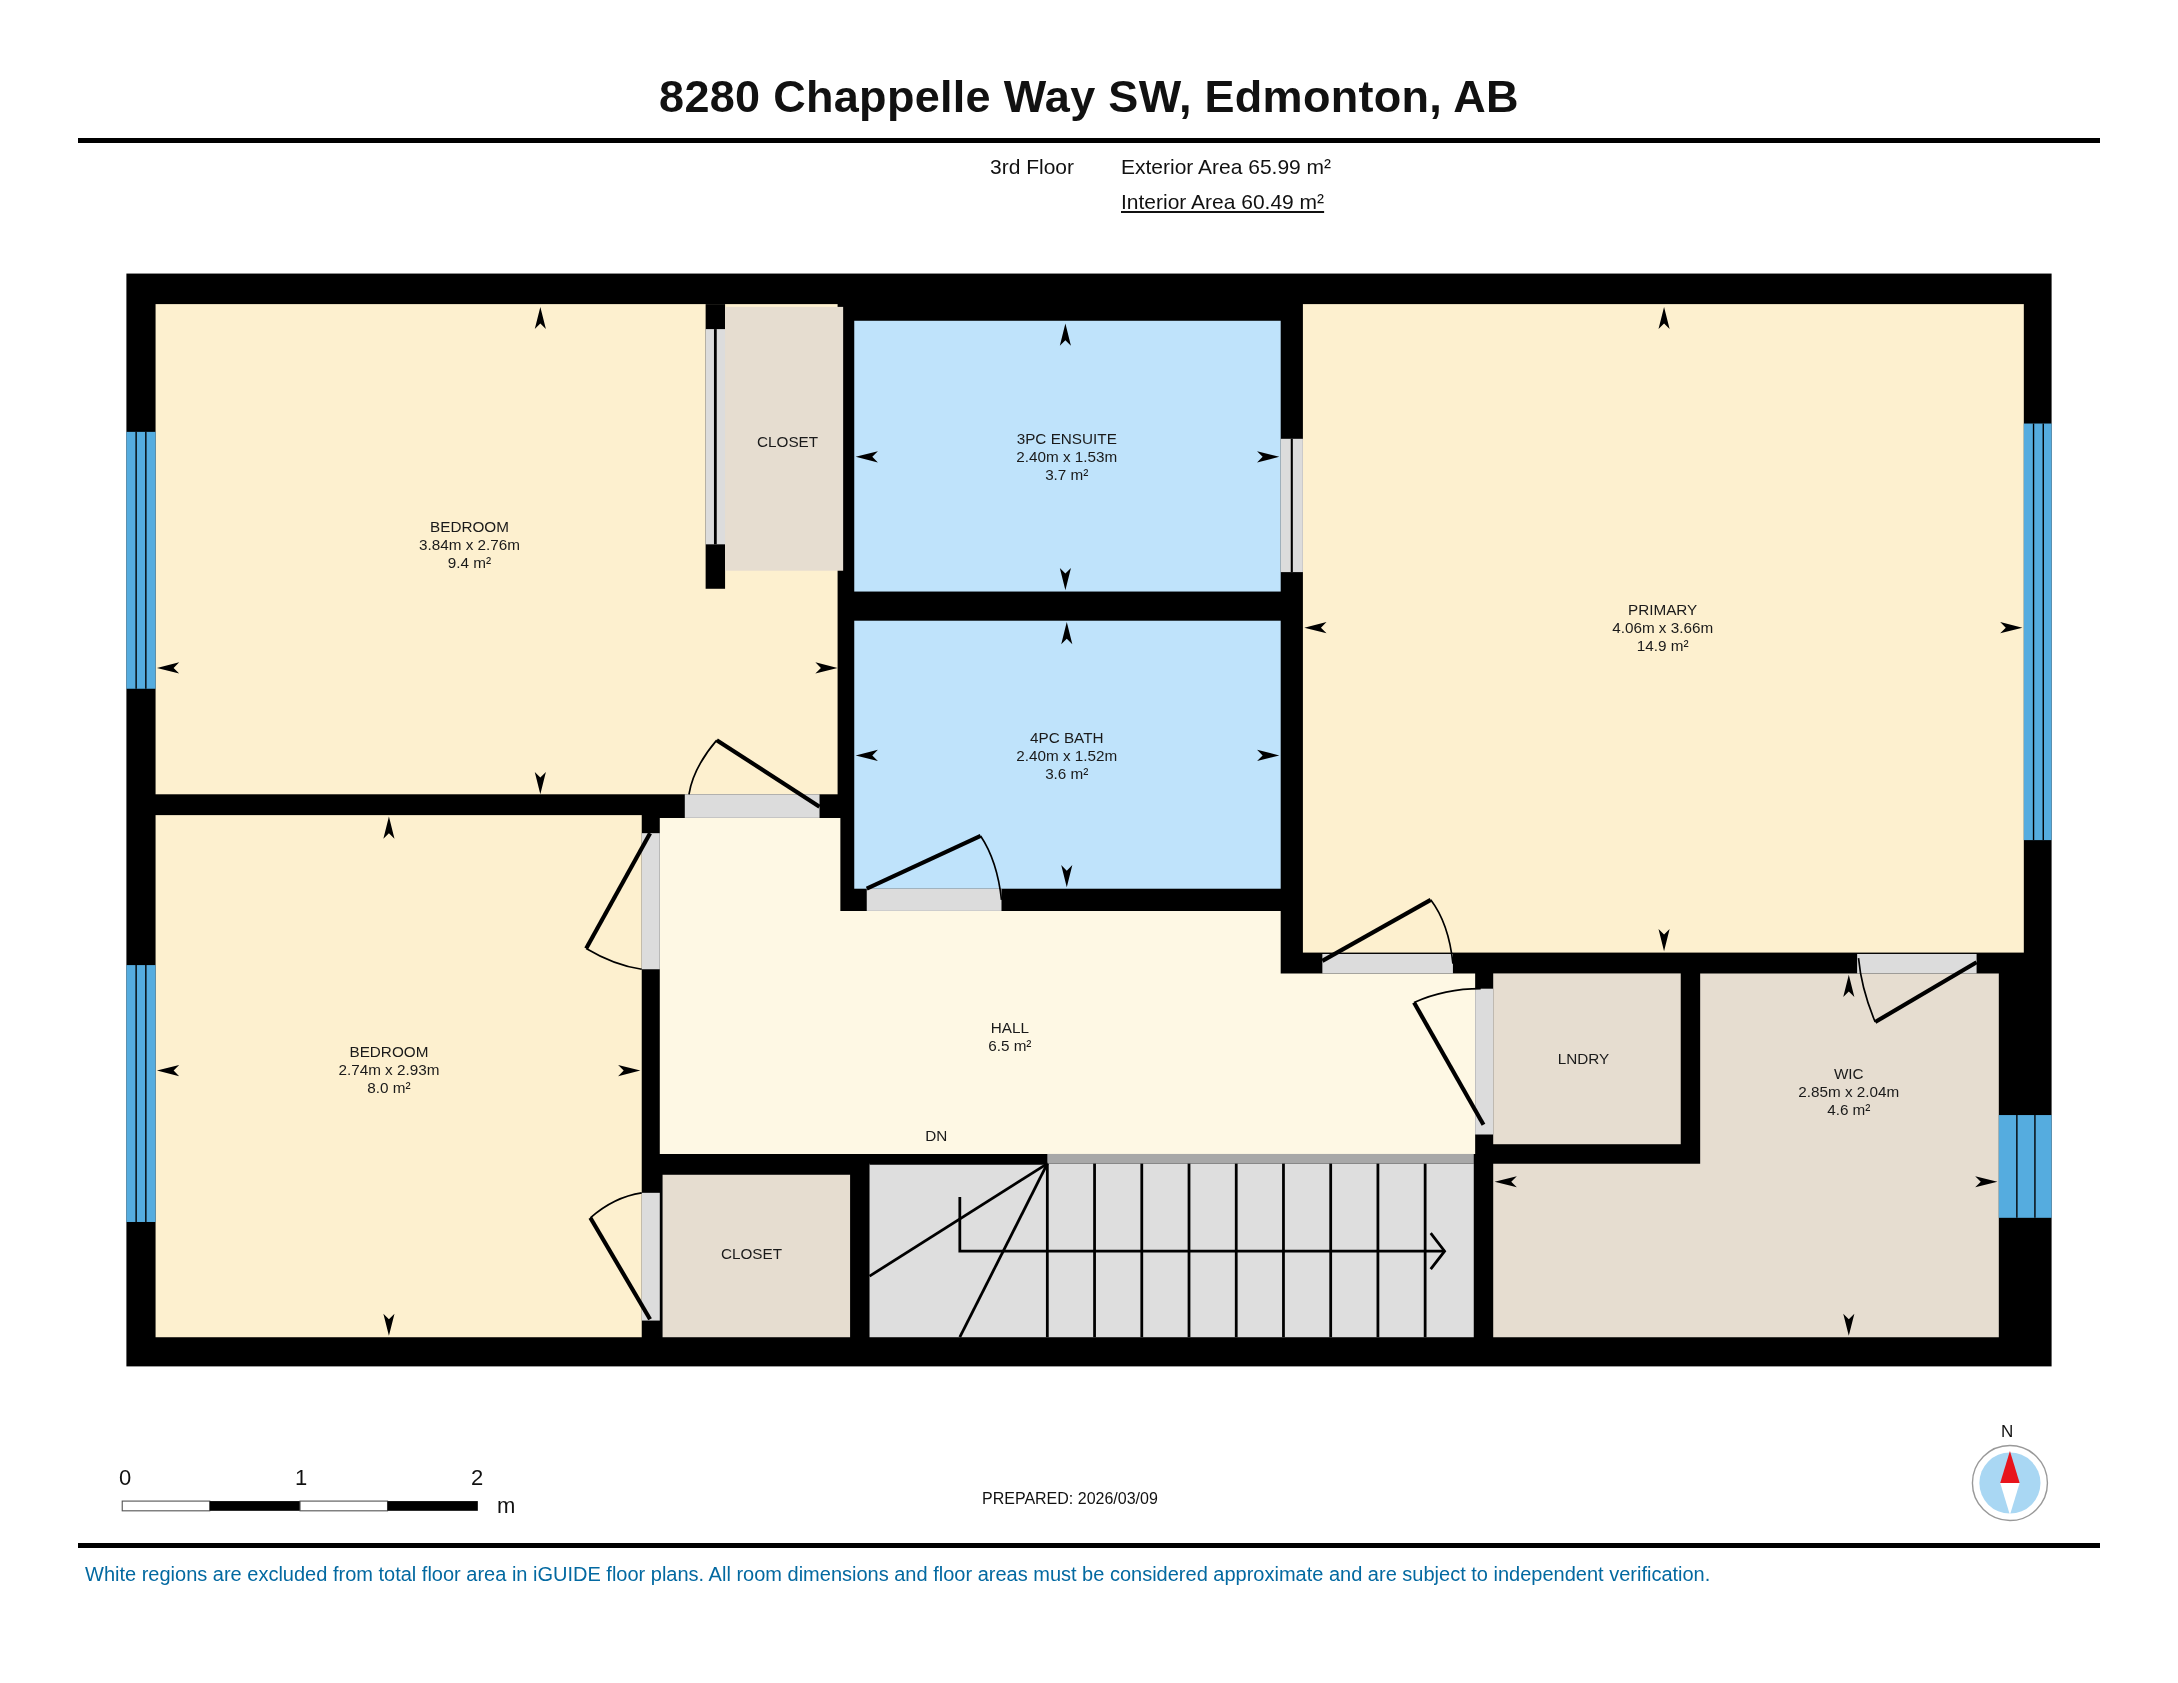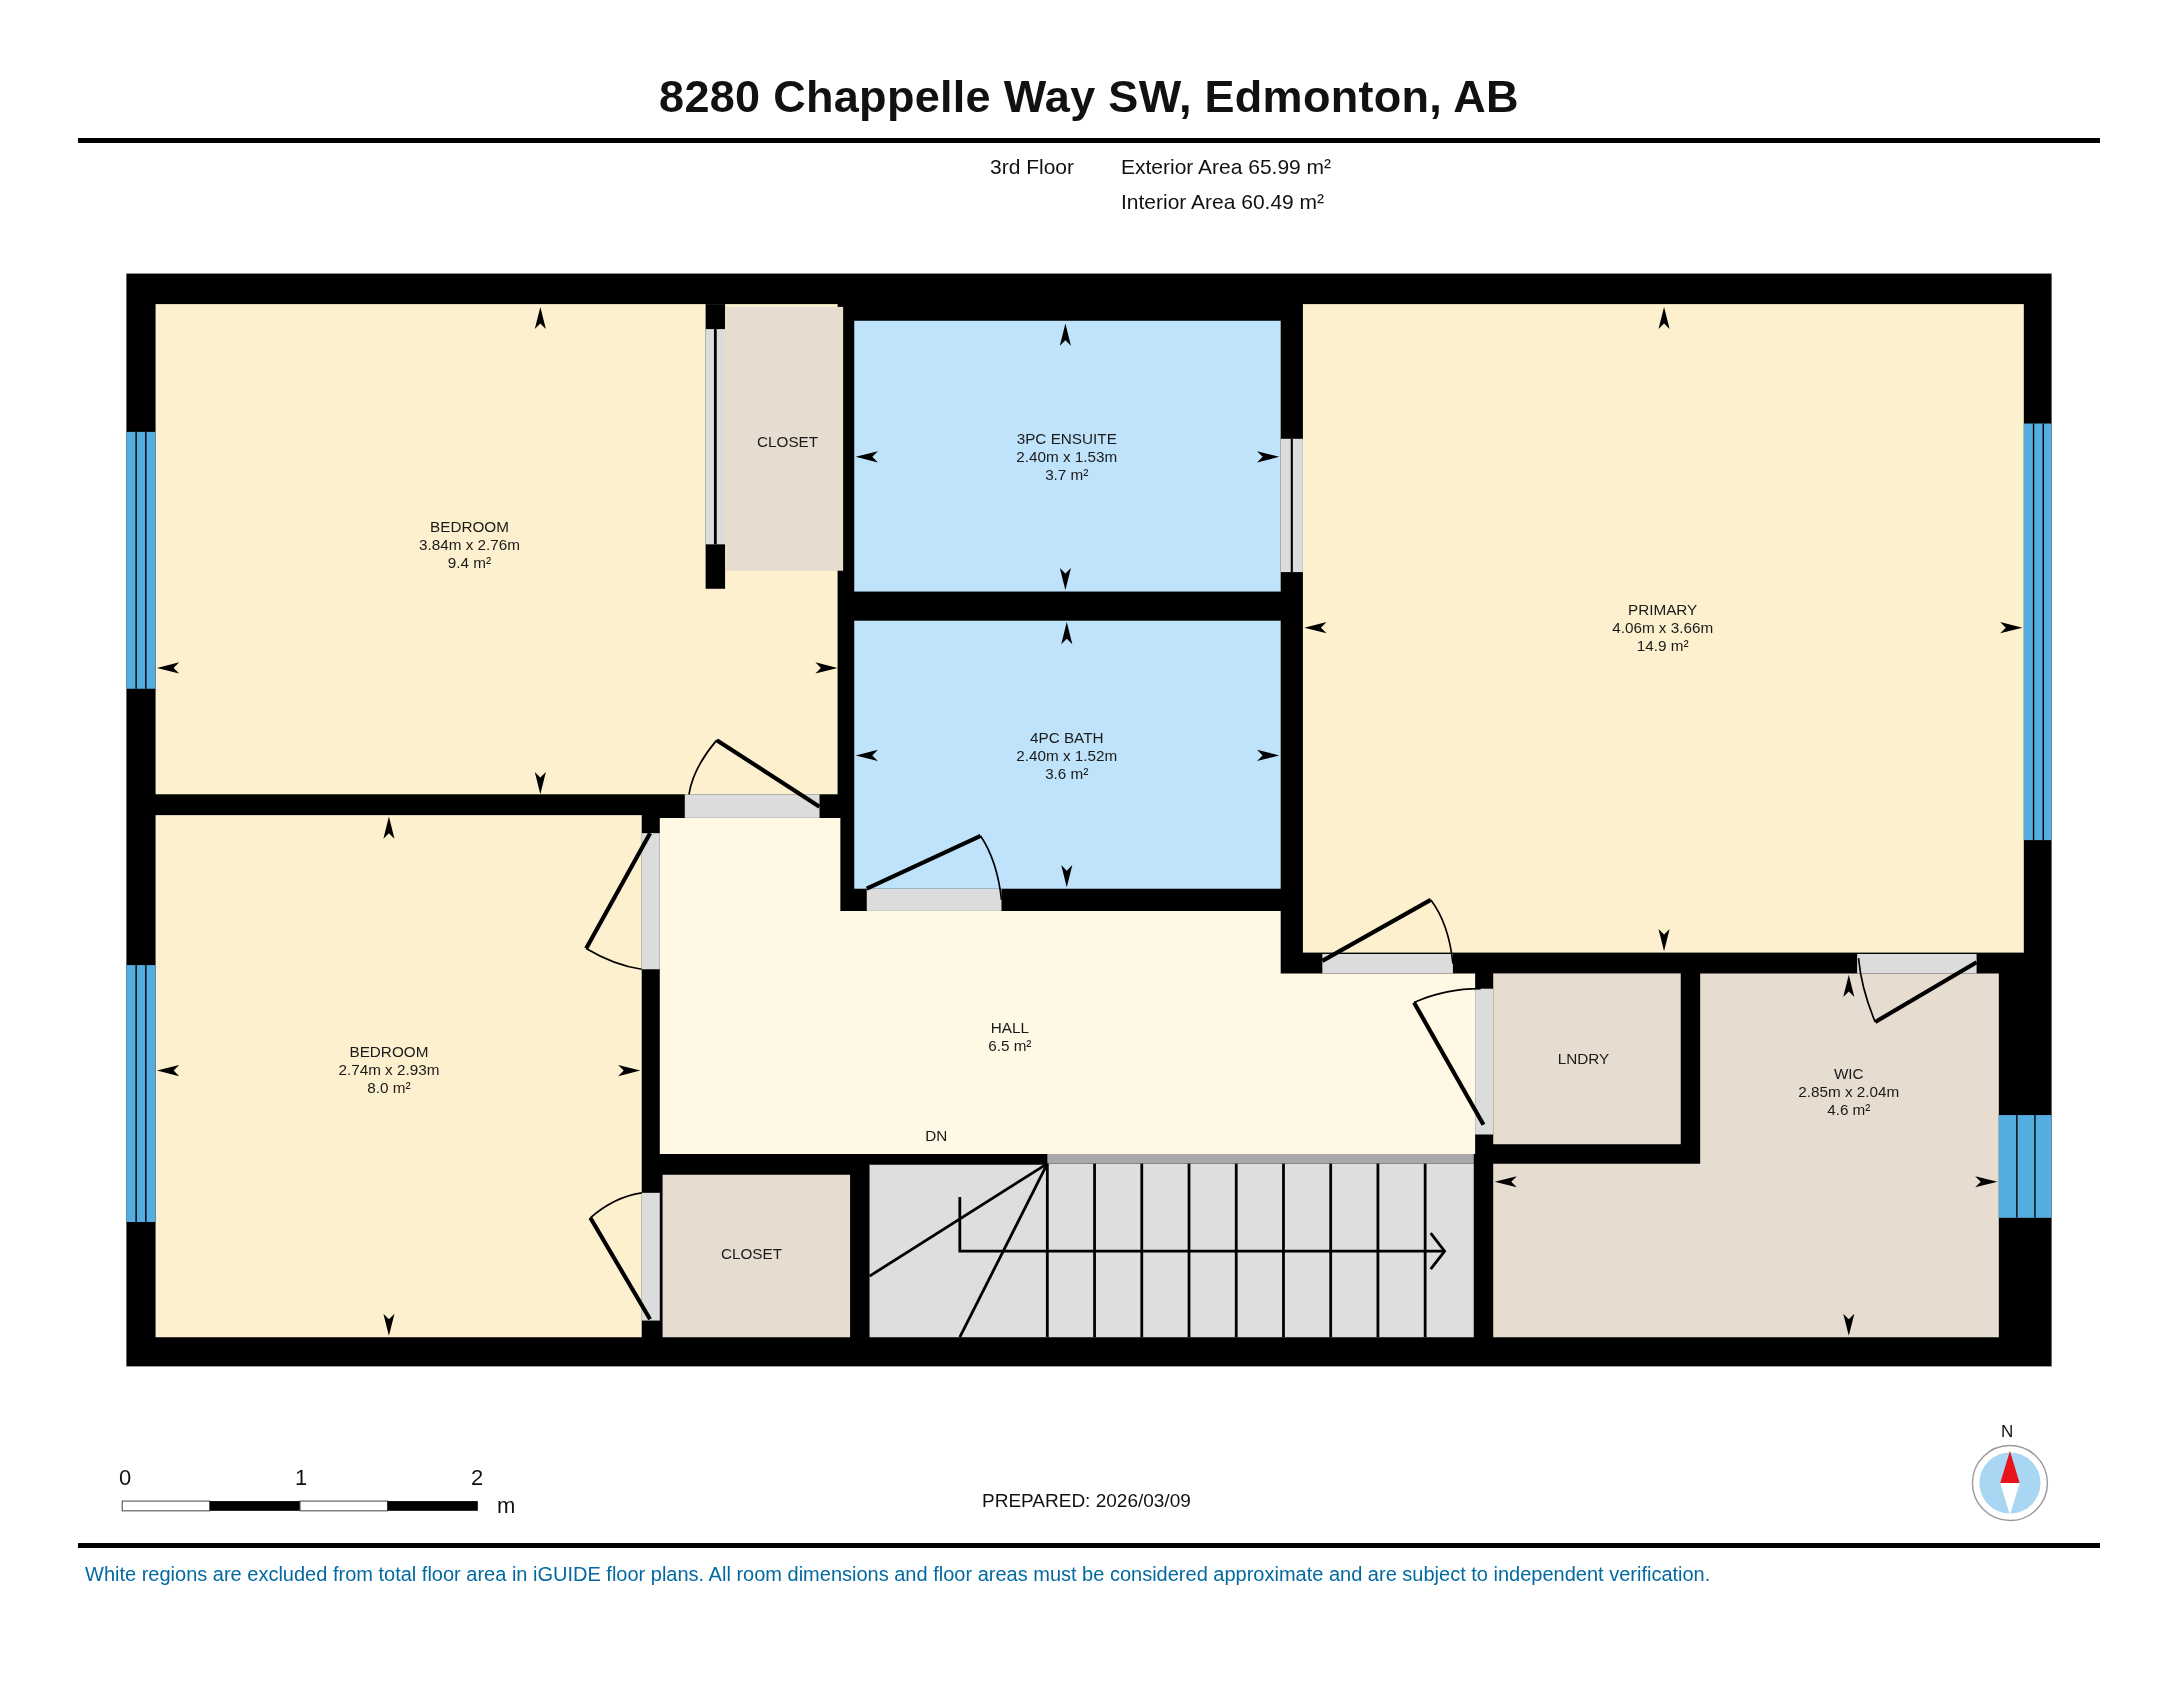--- a/index.html
+++ b/index.html
@@ -4,25 +4,25 @@
 <style>
   html, body { margin:0; padding:0; background:#ffffff; }
   body { width:2178px; height:1683px; position:relative; overflow:hidden; font-family:"Liberation Sans", sans-serif; color:#111; }
   .title { position:absolute; left:0; width:2178px; top:71px; text-align:center; font-size:45px; font-weight:bold; letter-spacing:0.3px; }
   .rule { position:absolute; left:78px; width:2022px; height:5px; background:#000; }
   .rule.top { top:138px; }
   .rule.bottom { top:1543px; }
   .floor-label { position:absolute; left:990px; top:155px; font-size:21px; font-weight:normal; }
   .area-line { position:absolute; left:1113px; font-size:21px;margin-left:8px; }
   .area-ext { top:155px; }
-  .area-int { top:190px; }
+  .area-int { top:190px;text-decoration:underline; }
   .plan { position:absolute; left:0; top:0; width:2178px; height:1683px; }
   .room-text { font-family:"Liberation Sans", sans-serif; font-size:11px; fill:#1a1a1a; text-anchor:middle; }
   .scale-label { position:absolute; top:1465px; font-size:22px; }
-  .prepared { position:absolute; left:982px; top:1490px; font-size:19px; }
+  .prepared { position:absolute; left:982px; top:1490px; font-size:16px; }
   .footer { position:absolute; left:85px; top:1563px; font-size:20px; color:#0369a1; }
   .north-label { position:absolute; left:2001px; top:1422px; font-size:17px; }
 </style>
 </head>
 <body>
 
 <div class="title">8280 Chappelle Way SW, Edmonton, AB</div>
 <div class="rule top"></div>
 <div class="floor-label">3rd Floor</div>
 <div class="area-line area-ext">Exterior Area 65.99 m²</div>

